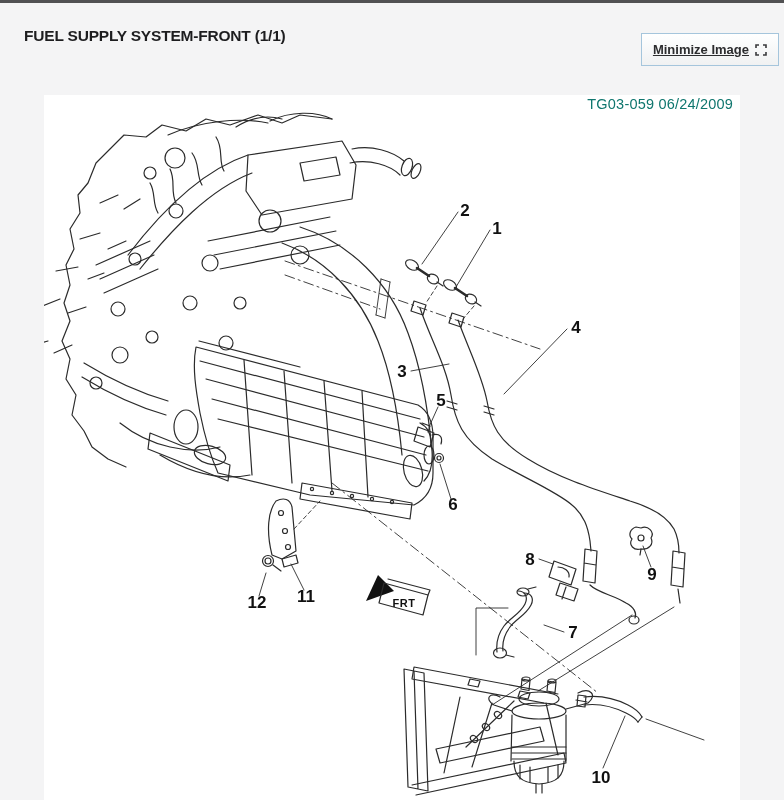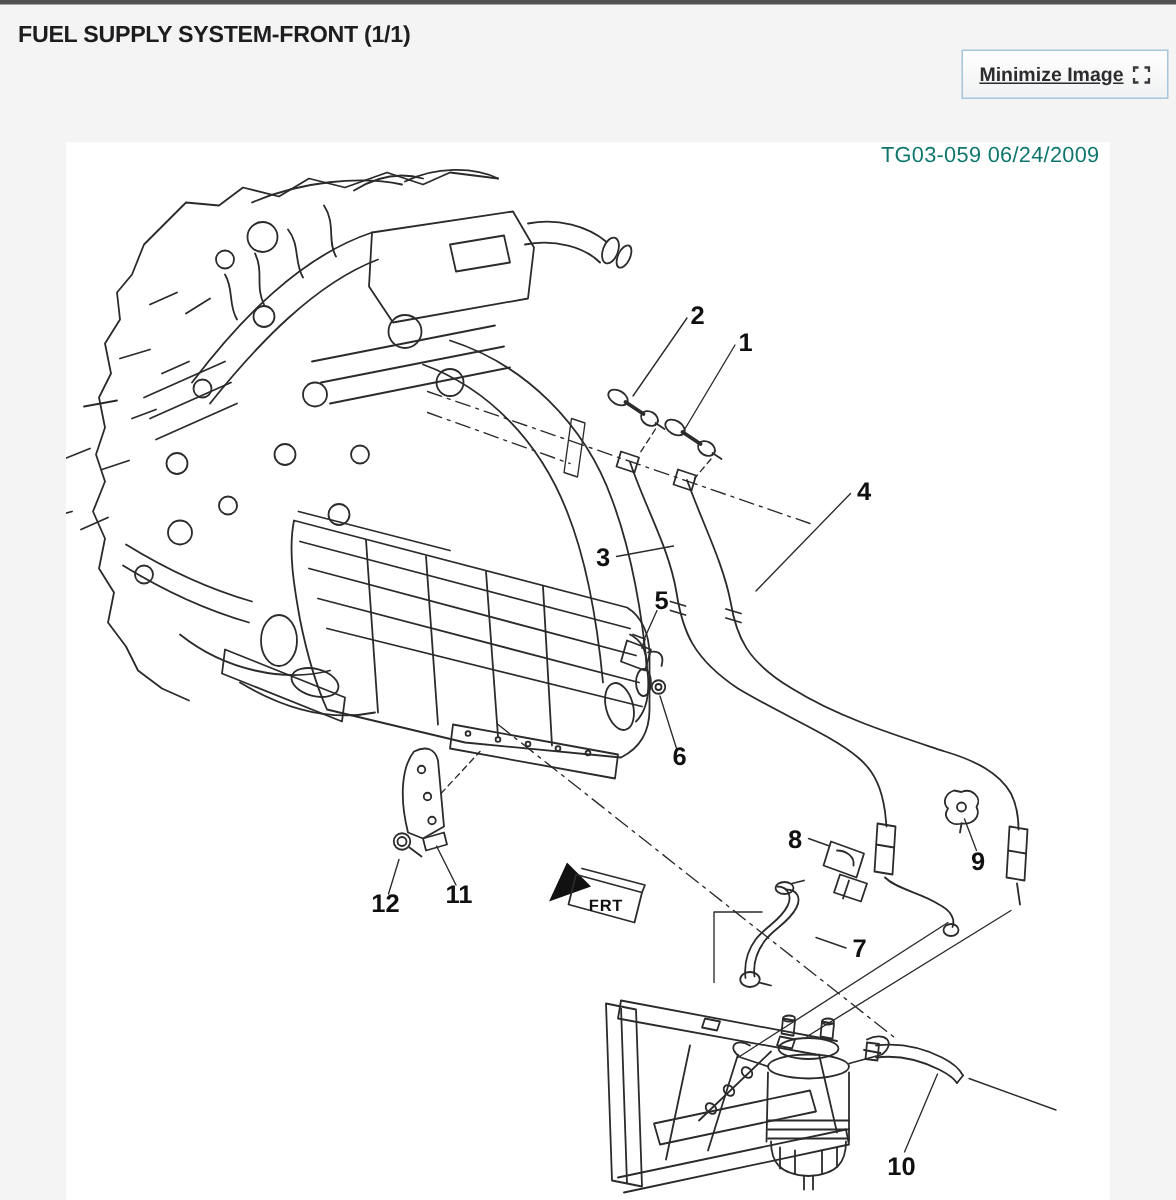--- a/index.html
+++ b/index.html
@@ -1,17 +1,17 @@
 <!DOCTYPE html>
 <html><head>
 <meta charset="utf-8">
 <style>
   html,body{margin:0;padding:0;background:#f4f4f5;font-family:"Liberation Sans",sans-serif;}
   .page{position:relative;width:784px;height:800px;background:#f4f4f5;border-top:3px solid #515153;overflow:hidden;}
-  .title{position:absolute;left:12px;top:12px;margin:0;font-size:15.5px;font-weight:bold;color:#1d1d1f;letter-spacing:-0.2px;}
+  .title{position:absolute;left:12px;top:12px;margin:12px;font-size:15.5px;font-weight:bold;color:#1d1d1f;letter-spacing:-0.2px;}
   .min-btn{position:absolute;top:30px;right:5px;display:flex;align-items:center;gap:6px;padding:8px 11px;
            border:1px solid #a5c5dc;background:linear-gradient(#ffffff,#f0f1f2);cursor:pointer;text-align:center;}
   .min-label{font-size:13px;font-weight:bold;text-decoration:underline;color:#2c2c2e;}
   .corner-icon{width:12px;height:12px;stroke:#3a3a3c;stroke-width:1.6;fill:none;}
   .panel{position:absolute;left:44px;top:92px;width:696px;height:708px;background:#ffffff;}
   .docnum{position:absolute;top:1px;right:7px;font-size:14.5px;color:#0f766e;letter-spacing:0.2px;}
   .art{position:absolute;left:0;top:0;width:100%;height:100%;}
   .art path,.art circle,.art ellipse,.art line{fill:none;stroke:#2b2b2b;stroke-width:1.2;stroke-linecap:round;stroke-linejoin:round;}
   .art .thin{stroke-width:0.9;}
   .art .dd{stroke-dasharray:10 4 2 4;stroke-width:0.9;}

